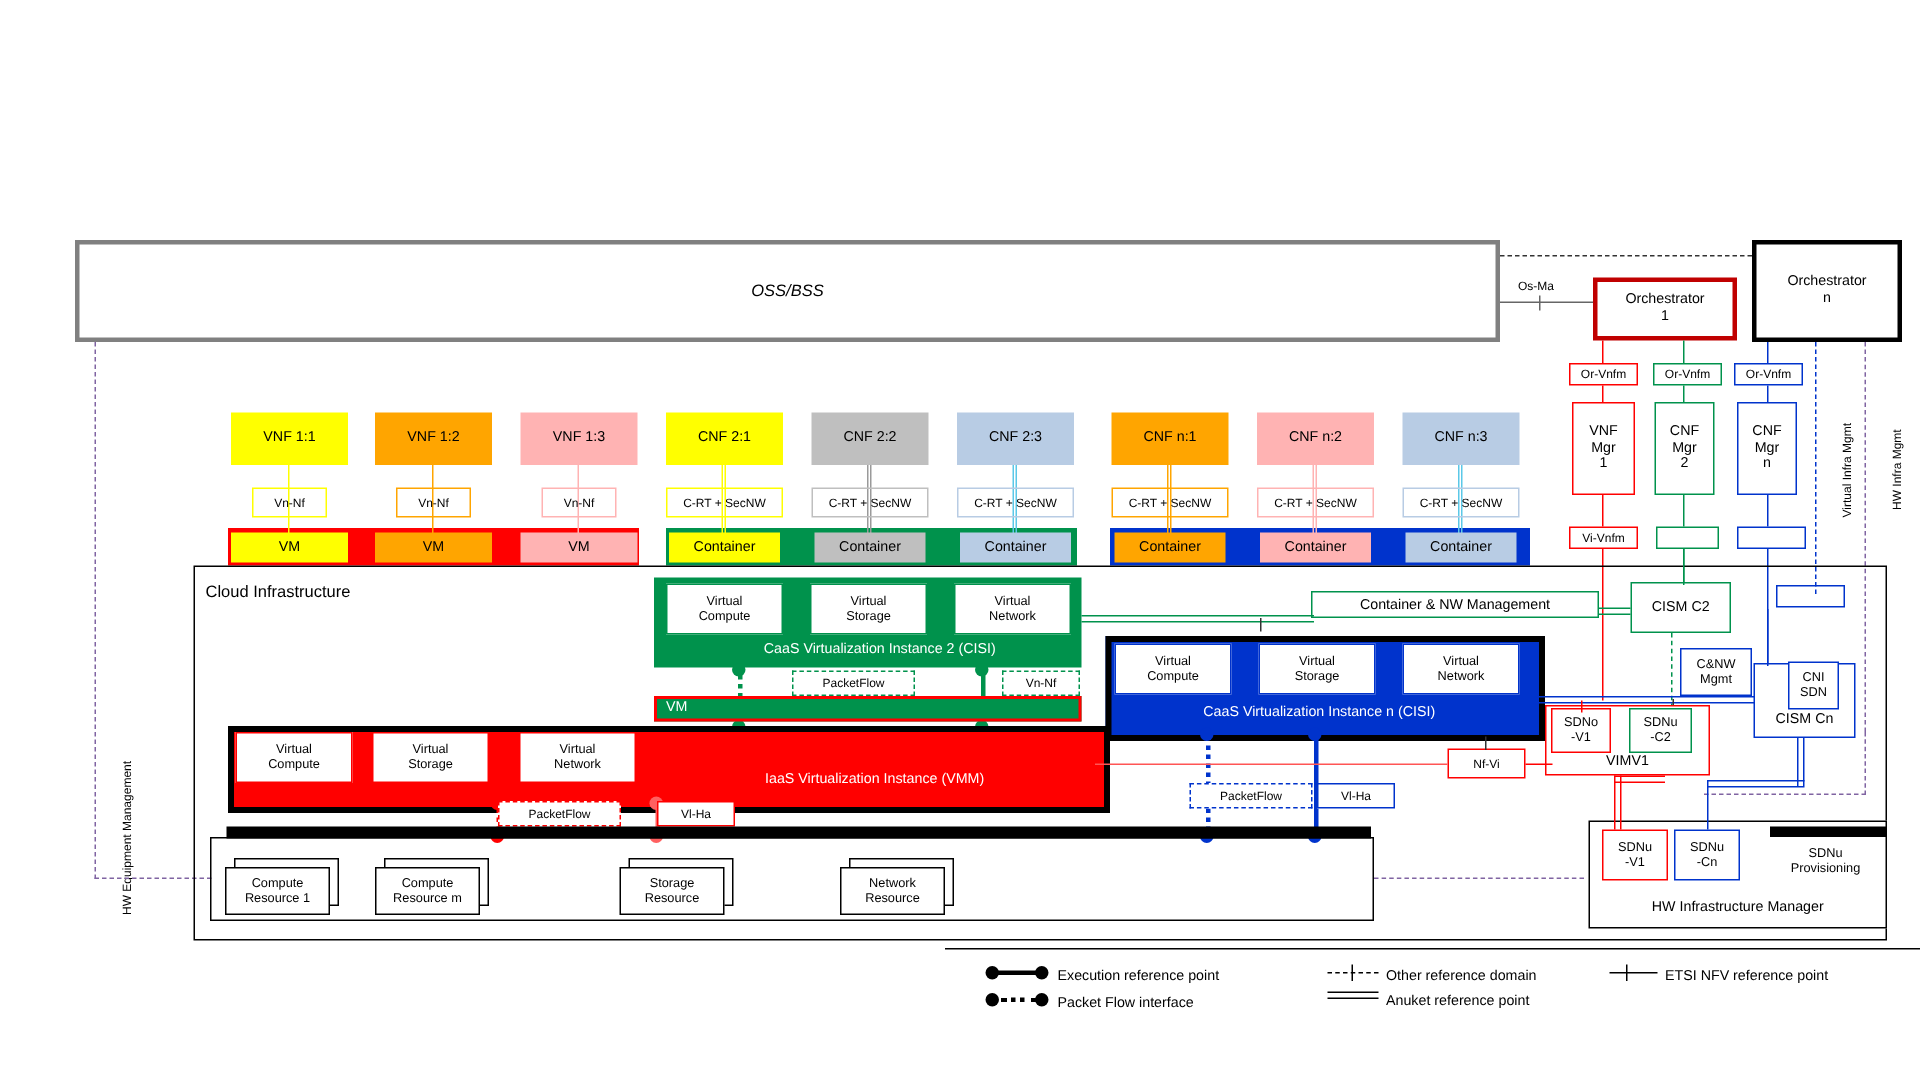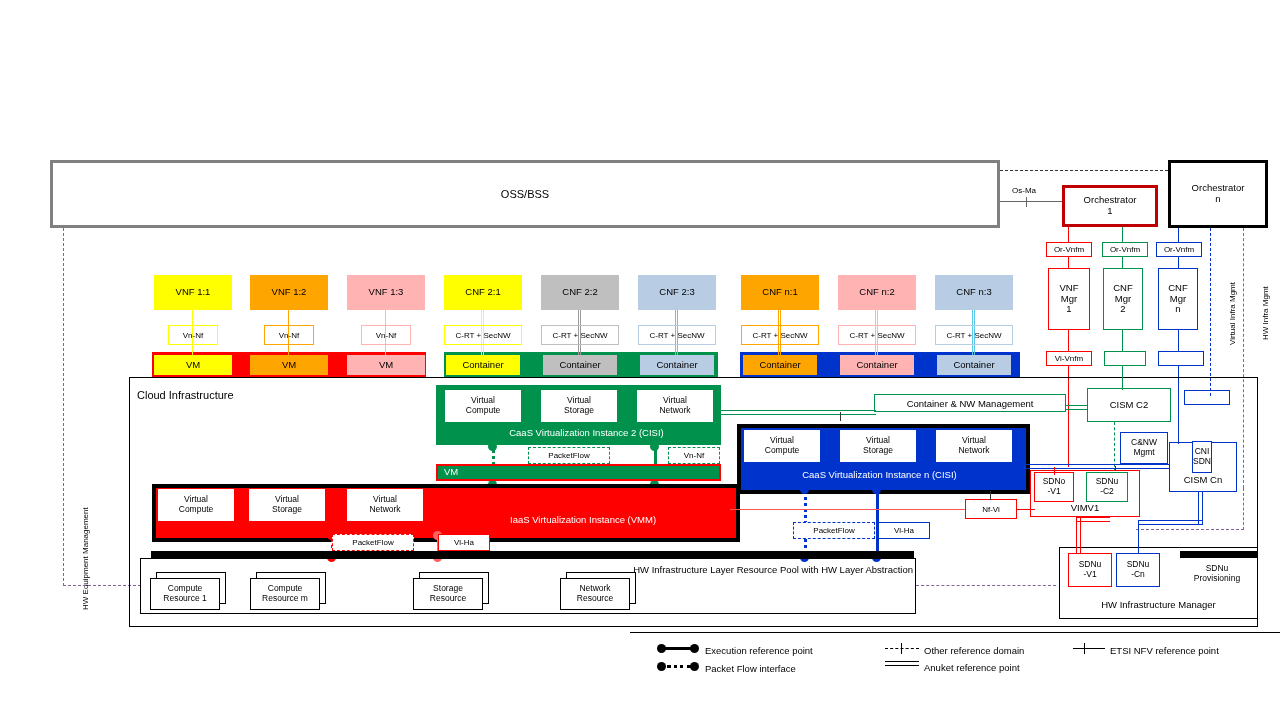--- a/index.html
+++ b/index.html
@@ -14,21 +14,21 @@
   .tiny{font-size:8px;}
   .dot{position:absolute;border-radius:50%;}
   .refbox{position:absolute;background:#fff;box-sizing:border-box;display:flex;align-items:center;justify-content:center;}
   .rot{transform:rotate(-90deg);transform-origin:left top;white-space:nowrap;}
 </style>
 </head>
 <body>
 
 <div id="stage">
 
-  <div class="abs ctr" style="left:50px;top:160px;width:950px;height:68px;border:3px solid #808080;background:#fff;">
+  <div class="abs ctr" style="left:50px;top:160px;width:950px;height:68px;border:3px solid #808080;background:#fff;font-style:italic;">
     <span class="lbl">OSS/BSS</span>
   </div>
 
   <div class="abs" style="left:1000px;top:201px;width:65px;height:0;border-top:1.5px solid #666;"></div>
   <div class="abs" style="left:1026px;top:196px;width:0;height:11px;border-left:1.5px solid #666;"></div>
   <div class="abs ctr" style="left:1004px;top:185px;width:40px;height:12px;background:#fff;">
     <span class="tiny">Os-Ma</span>
   </div>
 
   <div class="abs ctr" style="left:1062px;top:185px;width:96px;height:42px;border:3px solid #C00000;background:#fff;flex-direction:column;">
@@ -294,22 +294,20 @@
 
   <div class="refbox" style="left:332px;top:534px;width:82px;height:17px;border:1px dashed #FF0000;">
     <span class="tiny">PacketFlow</span>
     </div>
   <div class="refbox" style="left:438px;top:534px;width:52px;height:17px;border:1px solid #FF0000;">
     <span class="tiny">Vl-Ha</span>
     </div>
 
   <div class="abs" style="left:151px;top:551px;width:763px;height:8px;background:#000;"></div>
   <div class="abs" style="left:140px;top:558px;width:776px;height:56px;border:1px solid #000;background:transparent;"></div>
-  <div class="abs" style="left:497px;top:559px;width:416px;height:16px;text-align:right;">
-    <span class="sm">HW Infrastructure Layer Resource Pool with HW Layer Abstraction</span></div>
 
   <div class="abs" style="left:156px;top:572px;width:70px;height:32px;border:1px solid #000;background:#fff;"></div>
   <div class="abs ctr" style="left:150px;top:578px;width:70px;height:32px;border:1px solid #000;background:#fff;flex-direction:column;">
     <span class="xs">Compute</span>
     <span class="xs">Resource 1</span>
     </div>
 
   <div class="abs" style="left:256px;top:572px;width:70px;height:32px;border:1px solid #000;background:#fff;"></div>
   <div class="abs ctr" style="left:250px;top:578px;width:70px;height:32px;border:1px solid #000;background:#fff;flex-direction:column;">
     <span class="xs">Compute</span>
@@ -329,36 +327,36 @@
     </div>
 
   <div class="refbox" style="left:874px;top:394px;width:192px;height:18px;border:1px solid #00924C;">
     <span class="sm">Container &amp; NW Management</span>
     </div>
 
   <div class="abs" style="left:721px;top:410px;width:155px;height:5px;border-top:1.4px solid #00924C;border-bottom:1.4px solid #00924C;"></div>
   <div class="abs" style="left:840px;top:412px;width:0;height:9px;border-left:1.4px solid #333;"></div>
   <div class="abs" style="left:1066px;top:405px;width:26px;height:5px;border-top:1.4px solid #00924C;border-bottom:1.4px solid #00924C;"></div>
 
-  <div class="abs ctr" style="left:1087px;top:388px;width:84px;height:34px;border:1px solid #00924C;background:#fff;">
+  <div class="abs ctr" style="left:1087px;top:388px;width:67px;height:34px;border:1px solid #00924C;background:#fff;">
     <span class="sm">CISM C2</span>
     </div>
 
   <div class="abs ctr" style="left:1120px;top:432px;width:48px;height:32px;border:1px solid #0033CC;background:#fff;flex-direction:column;">
     <span class="xs">C&amp;NW</span>
     <span class="xs">Mgmt</span>
     </div>
 
   <div class="abs" style="left:1114px;top:422px;width:0;height:50px;border-left:1.4px dashed #00924C;"></div>
 
   <div class="abs" style="left:1169px;top:442px;width:68px;height:50px;border:1.4px solid #0033CC;background:#fff;"></div>
   <div class="abs ctr" style="left:1169px;top:472px;width:68px;height:16px;">
     <span class="sm">CISM Cn</span>
     </div>
-  <div class="abs ctr" style="left:1192px;top:441px;width:20px;height:32px;border:1.2px solid #0033CC;background:#fff;flex-direction:column;">
+  <div class="abs ctr" style="left:1192px;top:441px;width:34px;height:32px;border:1.2px solid #0033CC;background:#fff;flex-direction:column;">
     <span class="xs">CNI</span>
     <span class="xs">SDN</span>
     </div>
 
   <div class="abs" style="left:1022px;top:464px;width:148px;height:5px;border-top:1.6px solid #0033CC;border-bottom:1.6px solid #0033CC;"></div>
   <div class="abs" style="left:1115px;top:466px;width:0;height:9px;border-left:1.4px solid #333;"></div>
 
   <div class="abs" style="left:1030px;top:470px;width:110px;height:47px;border:1px solid #FF0000;background:#fff;"></div>
   <div class="abs ctr" style="left:1030px;top:500px;width:110px;height:16px;">
     <span class="sm">VIMV1</span>

